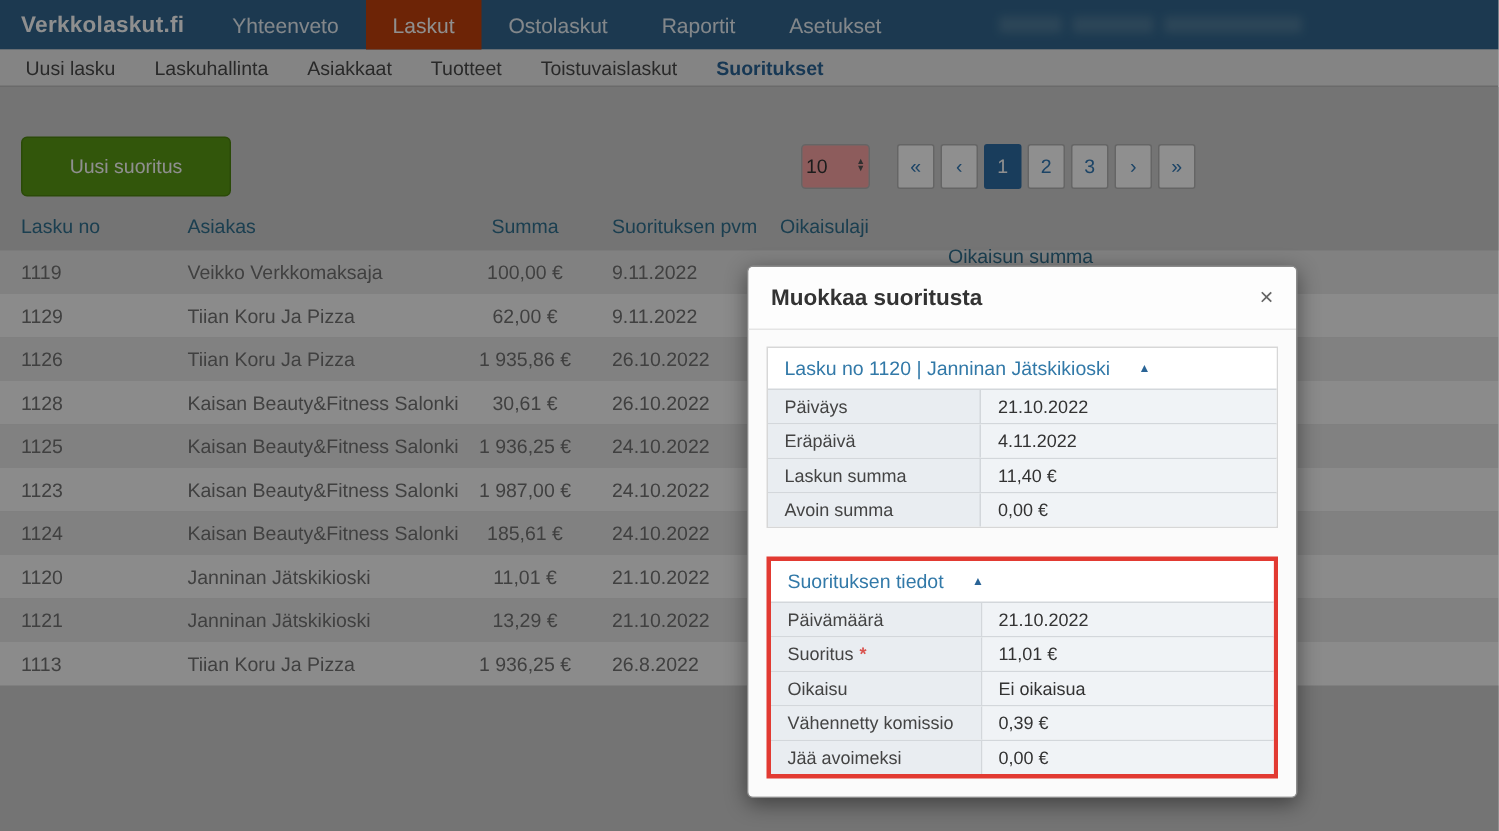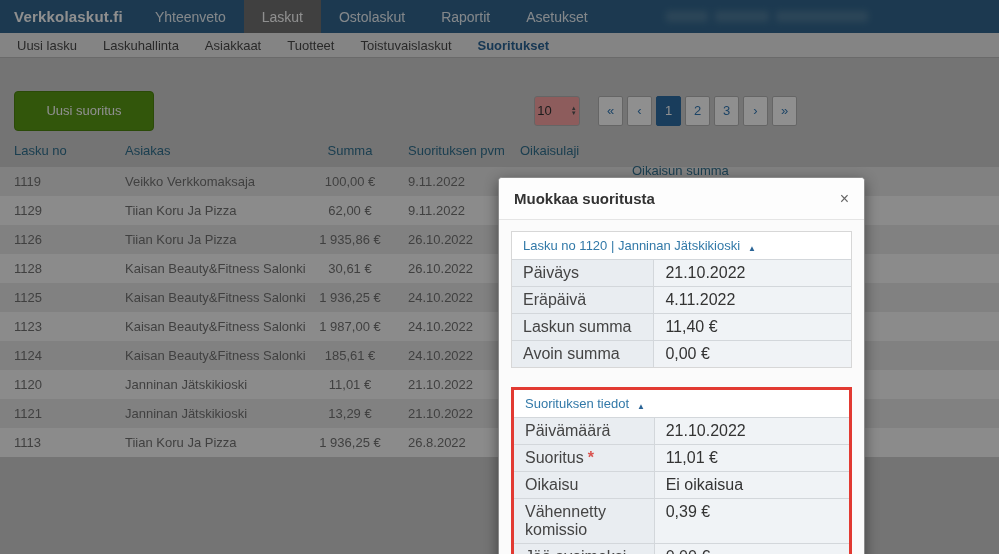--- a/index.html
+++ b/index.html
@@ -14,21 +14,21 @@
     color:#fff; font-size:14px;
   }
   .brand {
     font-size:15px; font-weight:bold; padding:1px 14px; display:flex;
     align-items:center; cursor:pointer; letter-spacing:.2px;
   }
   .nav-item {
     padding:0 18px; display:flex; align-items:center; cursor:pointer;
     color:#eaf1f7;
   }
-  .nav-item.active { background:#737373; color:#fff; }
+  .nav-item.active { background:#c2410c; color:#fff; }
   .redacted {
     display:flex; gap:7px; align-items:center; margin-left:60px;
     filter:blur(3px); opacity:.85;
   }
   .redacted i { display:block; height:11px; border-radius:2px; background:#54809f; }
   .redacted i:nth-child(1){width:42px;} .redacted i:nth-child(2){width:54px;} .redacted i:nth-child(3){width:92px;}
   
   .subnav {
     height:25px; background:#ececec; border-bottom:1px solid #bdbdbd;
     display:flex; align-items:center; font-size:13px; color:#4a4a4a; padding-left:4px;
@@ -81,24 +81,24 @@
   .modal-header {
     background:#fdfdfd; border-bottom:1px solid #e5e5e5;
     padding:12px 15px; display:flex; justify-content:space-between; align-items:center;
   }
   .modal-title { font-size:15px; font-weight:bold; color:#333; }
   .modal-close { color:#666; font-size:16px; cursor:pointer; line-height:14px; }
   .modal-body { padding:11px 12px 12px; background:#fbfbfb; }
   .info-box { background:#fff; border:1px solid #d7d7d7; }
   .box-head {
     padding:6px 11px; font-size:13px; color:#3279a8; cursor:pointer;
-    background:#fff; display:flex; align-items:flex-end; gap:8px;
+    background:#fff; display:flex; align-items:center; gap:19px;
   }
   .caret { font-size:8px; color:#2a6496; }
-  .kv-row { display:flex; border-top:1px solid #d3d7db; font-size:16px; }
+  .kv-row { display:flex; border-top:1px solid #d3d7db; font-size:12px; }
   .kv-label {
     width:42%; background:#e9edf1; padding:4px 11px; color:#444;
     border-right:1px solid #d3d7db; display:flex; gap:4px;
   }
   .kv-value { flex:1; background:#f0f3f6; padding:4px 11px; color:#333; }
   .req { color:#d9534f; font-weight:bold; }
   .red-ring { border:3px solid #e23a32; margin-top:19px; }
 </style>
 </head>
 <body>

